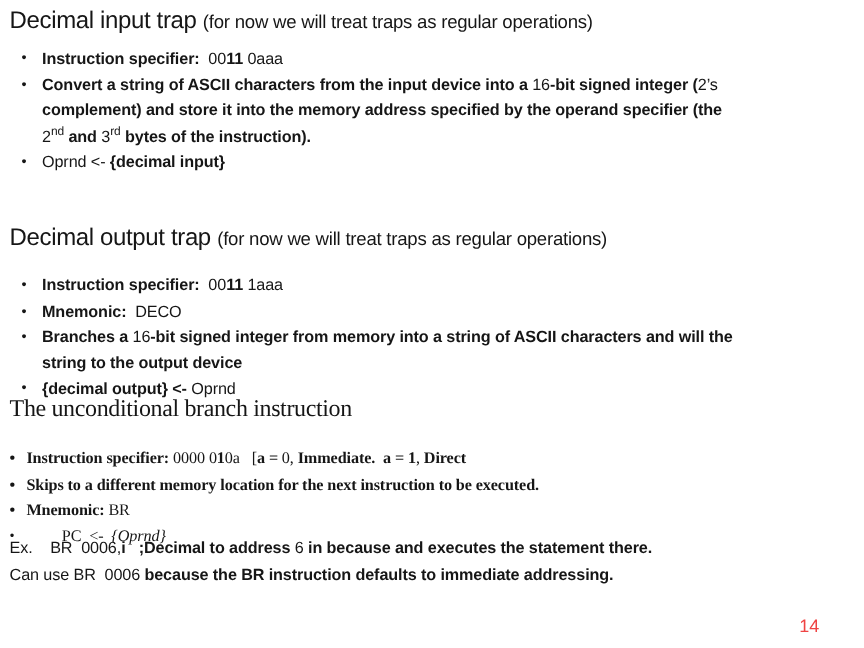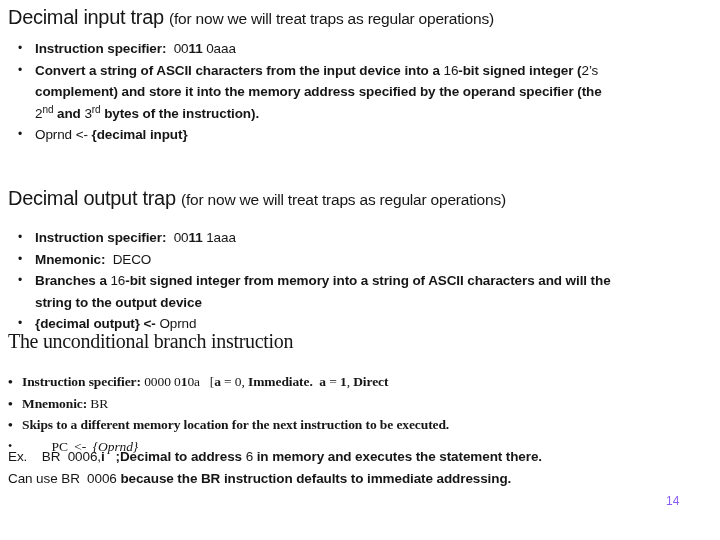--- a/index.html
+++ b/index.html
@@ -47,22 +47,22 @@
   .b { font-weight: 700; }
   .i { font-style: italic; }
   sup { font-size: 10px; line-height: 0; vertical-align: super; font-weight: 400; }
 
   .footer {
     position: absolute; left: 8px; top: 446px; right: 6px;
     font-size: 13.5px; line-height: 21.5px; letter-spacing: -0.1px;
   }
 
   .pagenum {
-    position: absolute; left: 666px; top: 494px;
-    font-size: 12px; color: #8b5cf6;
+    position: absolute; left: 666px; top: 514px;
+    font-size: 15px; color: #ef4444;
   }
 </style>
 </head>
 <body>
 
 <div class="slide">
 
   <section class="sec sec1">
     <h2 class="title"><span>Decimal input trap </span><span class="title-suffix">(for now we will treat traps as regular operations)</span></h2>
     <ul class="bullets indent1">
@@ -79,26 +79,26 @@
         <li><span class="b">Mnemonic:&nbsp; </span><span>DECO</span></li>
         <li><span class="b">Branches a </span><span>16</span><span class="b">-bit signed integer from memory into a string of ASCII characters and will the</span><br><span class="b">string to the output device</span></li>
         <li><span class="b">{decimal output} &lt;- </span><span>Oprnd</span></li>
       </ul>
   </section>
 
   <section class="sec sec3">
     <h2 class="title"><span>The unconditional branch instruction</span><span class="title-suffix"></span></h2>
     <ul class="bullets indent3">
         <li><span class="b">Instruction specifier: </span><span>0000 0</span><span class="b">1</span><span>0a&nbsp;&nbsp; [</span><span class="b">a</span><span> = 0, </span><span class="b">Immediate.</span><span>&nbsp; </span><span class="b">a</span><span> = </span><span class="b">1</span><span>, </span><span class="b">Direct</span></li>
+        <li><span class="b">Skips to a different memory location for the next instruction to be executed.</span></li>
         <li><span class="b">Mnemonic: </span><span>BR</span></li>
-        <li><span class="b">Skips to a different memory location for the next instruction to be executed.</span></li>
         <li><span>&nbsp;&nbsp;&nbsp;&nbsp;&nbsp;&nbsp;&nbsp;&nbsp; PC&nbsp; &lt;-&nbsp; </span><span class="i">{Oprnd}</span></li>
       </ul>
   </section>
 
   <div class="footer">
-    <div class="fline"><span>Ex.&nbsp;&nbsp;&nbsp; BR&nbsp; 0006,</span><span class="b">i</span><span>&nbsp;&nbsp; </span><span class="b">;Decimal to address </span><span>6</span><span class="b"> in memory and executes the statement there.</span></div>
+    <div class="fline"><span>Ex.&nbsp;&nbsp;&nbsp; BR&nbsp; 0006,</span><span class="b">i</span><span>&nbsp;&nbsp; </span><span class="b">;Decimal to address </span><span>6</span><span class="b"> in because and executes the statement there.</span></div>
     <div class="fline"><span>Can use BR&nbsp; 0006 </span><span class="b">because the BR instruction defaults to immediate addressing.</span></div>
   </div>
 
   <div class="pagenum">14</div>
 
 </div>
 
 </body></html>

